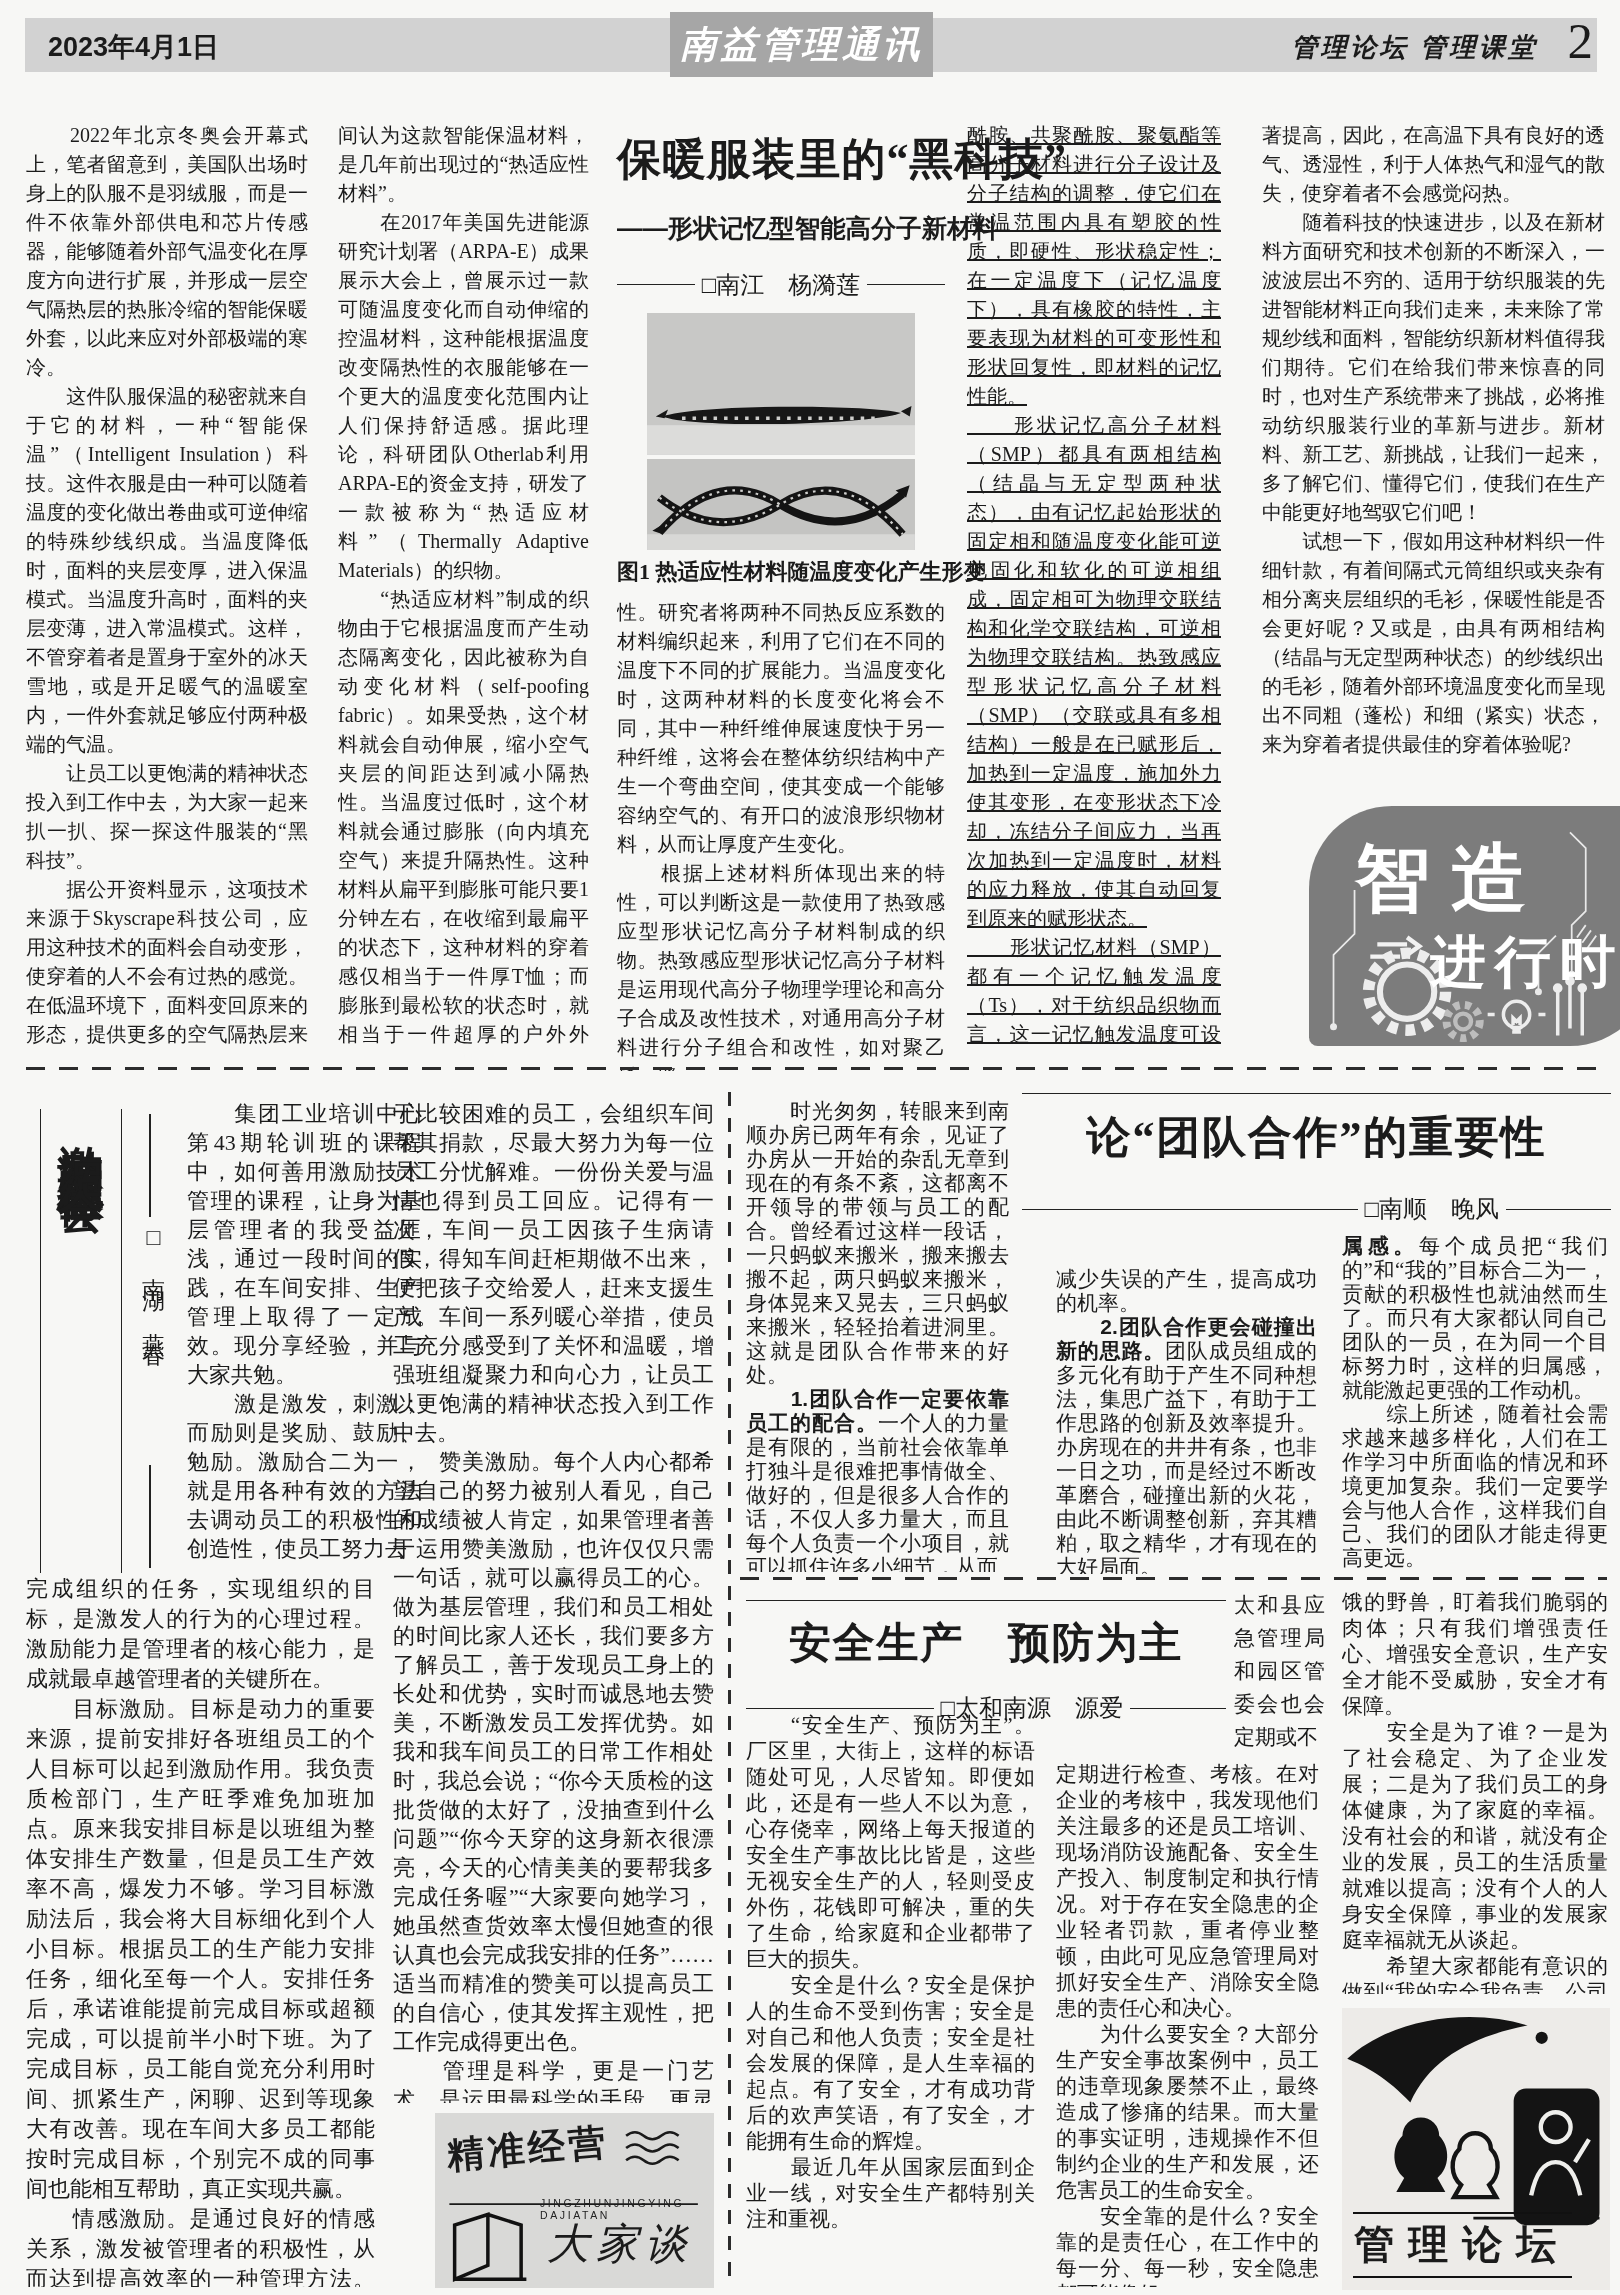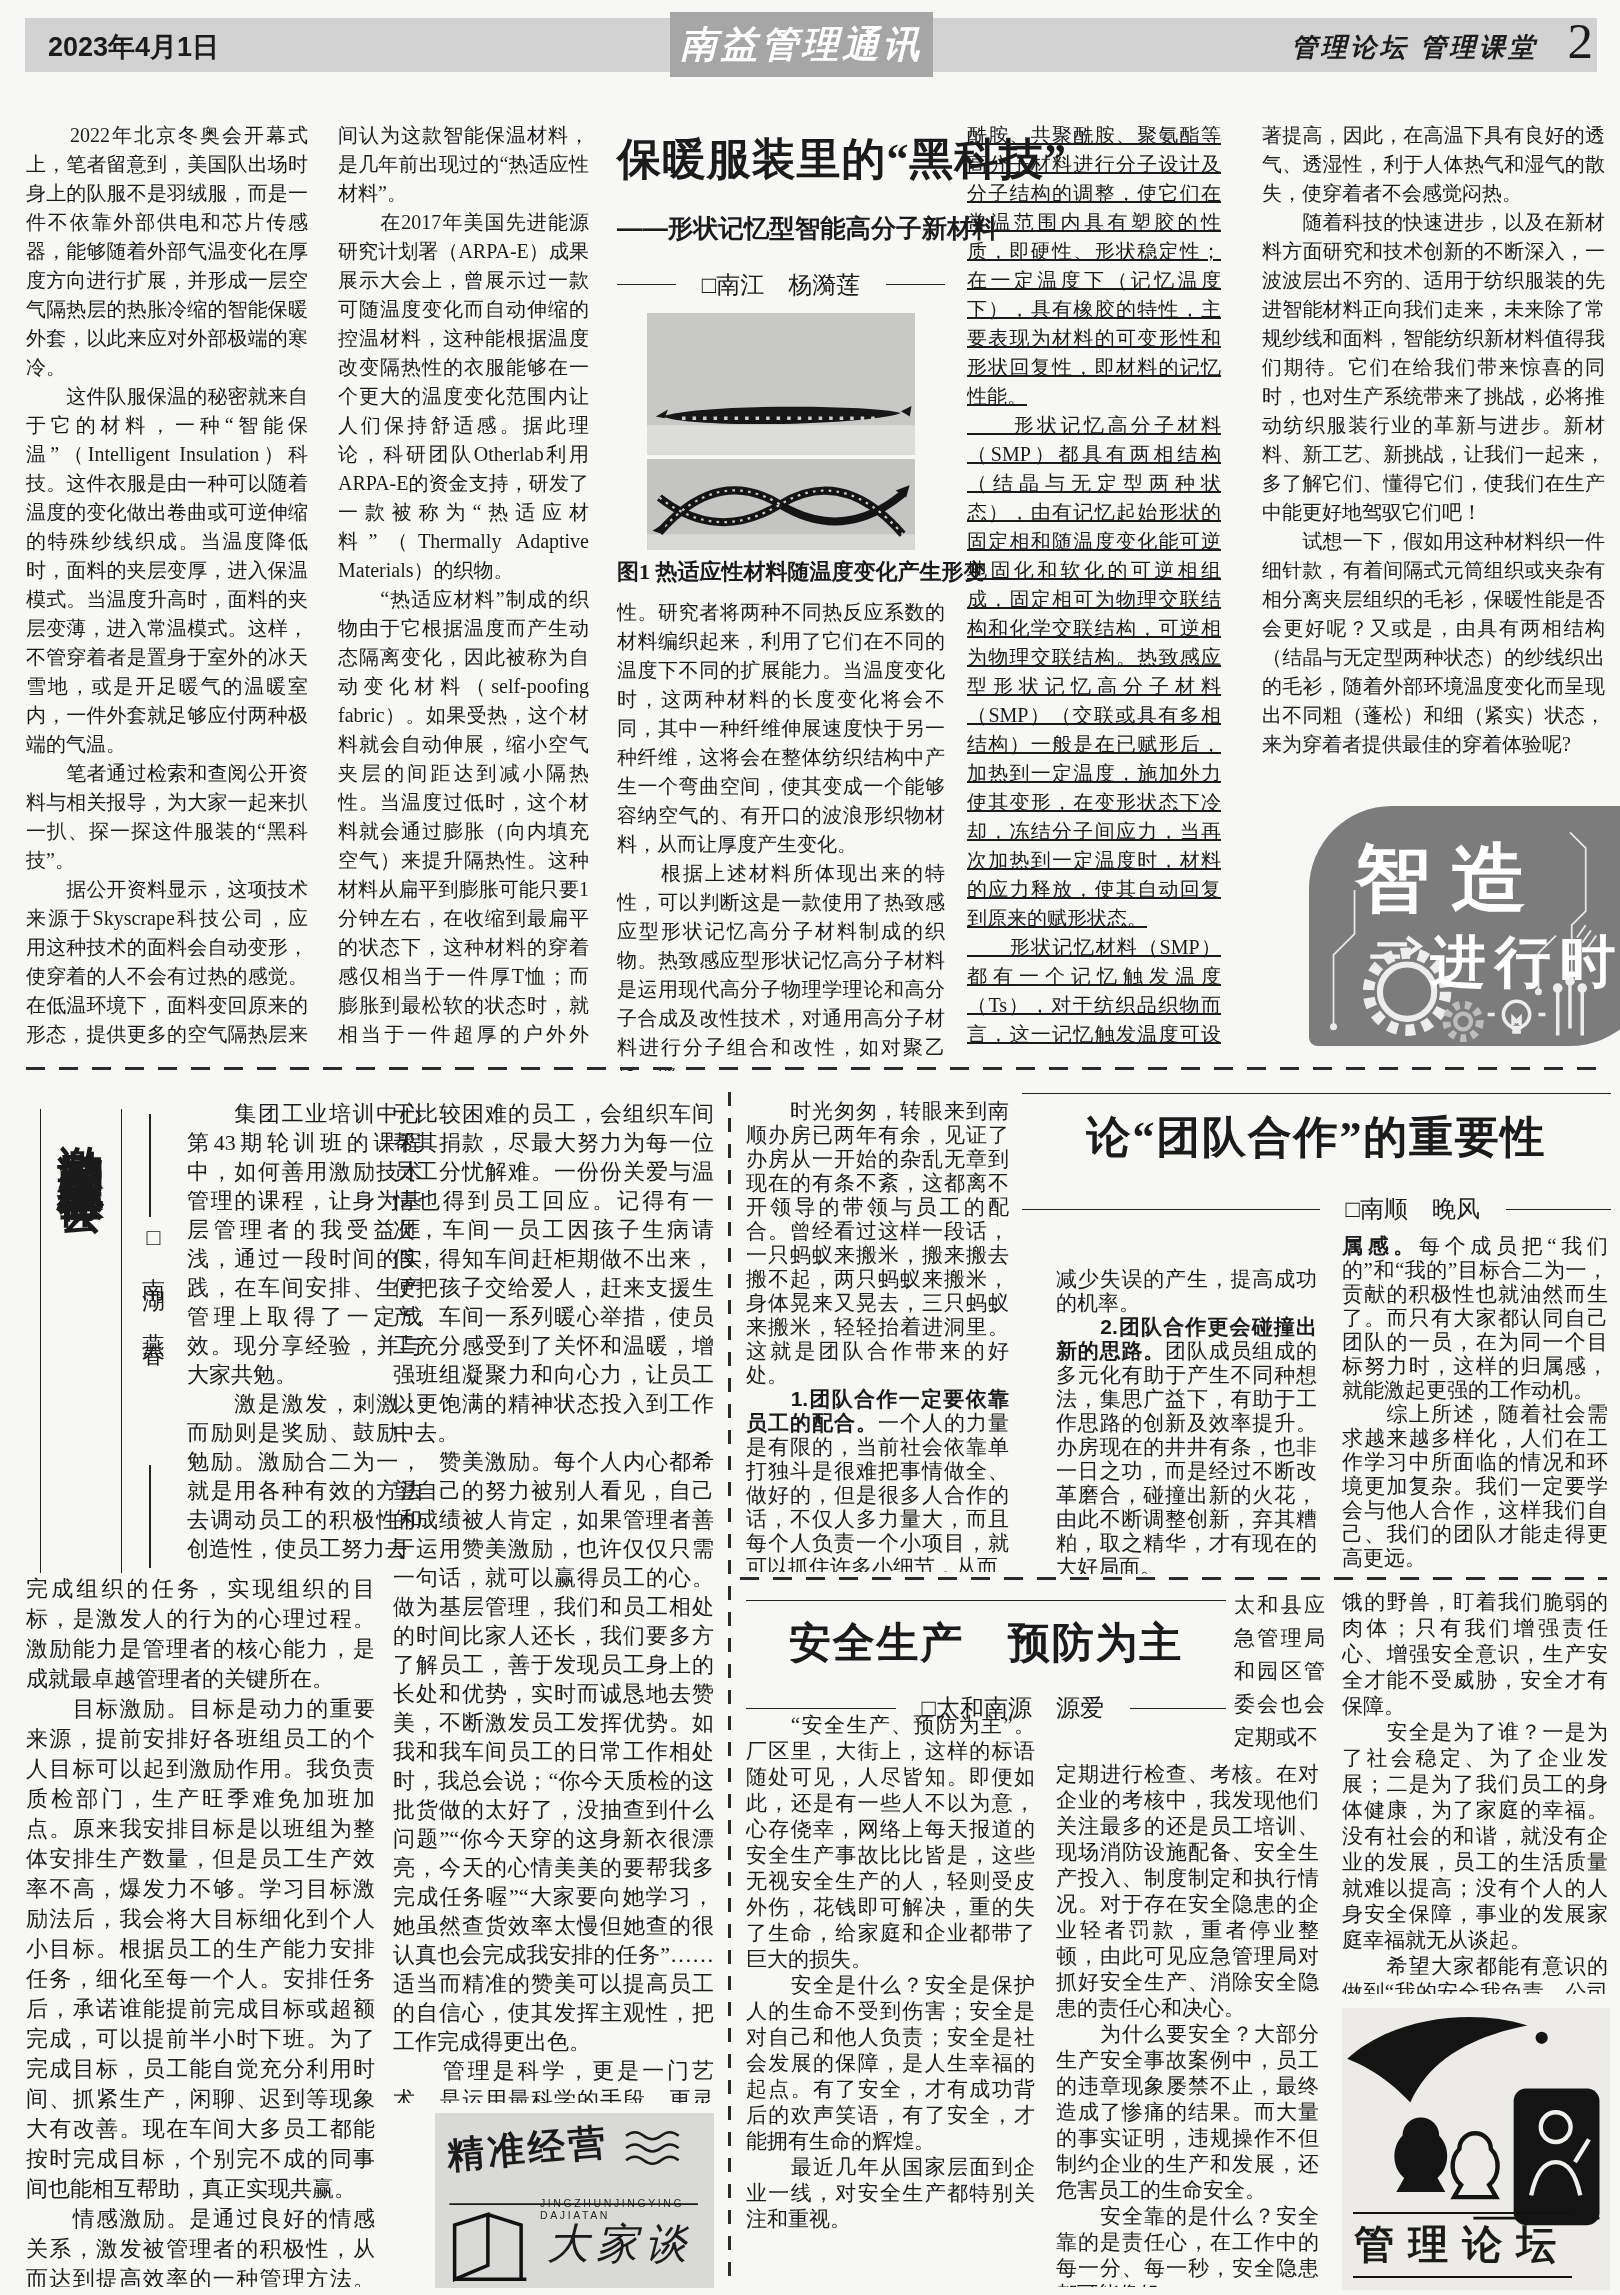--- a/index.html
+++ b/index.html
@@ -22,21 +22,21 @@
   .col b{font-family:"Liberation Sans","DejaVu Sans",sans-serif;}
   .t-top{font-size:20px;line-height:29px;}
   .t-a2{font-size:22px;line-height:29px;}
   .t-a3{font-size:21px;line-height:24px;}
   .t-a4{font-size:21px;line-height:26px;}
   
   .a1-block{position:absolute;left:617px;top:121px;width:328px;height:927px;}
   .a1-title{font-size:44px;font-weight:bold;text-align:center;letter-spacing:0.9px;margin-top:8.8px;white-space:nowrap;}
   .a1-sub{font-size:25.4px;font-weight:bold;text-align:center;margin-top:23px;
     font-family:"Liberation Sans","DejaVu Sans",sans-serif;white-space:nowrap;}
-  .byline-row{display:flex;align-items:center;gap:26px;margin-top:23px;}
+  .byline-row{display:flex;align-items:center;gap:7px;margin-top:23px;}
   .byline-row .rule{flex:1;height:0;border-top:1.8px solid #222;}
   .byline-row .who{font-size:24px;white-space:nowrap;}
   .figure{margin:12.3px auto 0;width:268px;}
   .photo{display:block;width:268px;background:#c9c9c7;}
   .fig-caption{font-size:22px;font-weight:bold;text-align:center;margin-top:7px;white-space:nowrap;}
   .a1-text{margin-top:10.5px;height:473px;}
   
   .zhizao{position:absolute;left:1309px;top:806px;width:344px;height:240px;background:#7c7c7c;
     border-radius:83px 8.8px 83px 8.8px;overflow:hidden;}
   .zz-word1{position:absolute;left:46px;top:23px;color:#fff;font-size:75px;font-weight:bold;letter-spacing:21px;
@@ -81,21 +81,21 @@
   <div class="hdr-date">2023年4月1日</div>
   <div class="masthead-box">
     <span class="masthead">南益管理通讯</span>
   </div>
   <div class="hdr-section">管理论坛  管理课堂</div>
   <div class="hdr-pagenum">2</div>
 
   <div class="col t-top" style="left:26px;top:121px;width:282px;height:927px;">
       <p>　　2022年北京冬奥会开幕式上，笔者留意到，美国队出场时身上的队服不是羽绒服，而是一件不依靠外部供电和芯片传感器，能够随着外部气温变化在厚度方向进行扩展，并形成一层空气隔热层的热胀冷缩的智能保暖外套，以此来应对外部极端的寒冷。</p>
       <p>　　这件队服保温的秘密就来自于它的材料，一种“智能保温”（Intelligent Insulation）科技。这件衣服是由一种可以随着温度的变化做出卷曲或可逆伸缩的特殊纱线织成。当温度降低时，面料的夹层变厚，进入保温模式。当温度升高时，面料的夹层变薄，进入常温模式。这样，不管穿着者是置身于室外的冰天雪地，或是开足暖气的温暖室内，一件外套就足够应付两种极端的气温。</p>
-      <p>　　笔者通过检索和查阅公开资料与相关报导，为大家一起来扒一扒、探一探这件服装的“黑科技”。</p>
+      <p>　　让员工以更饱满的精神状态投入到工作中去，为大家一起来扒一扒、探一探这件服装的“黑科技”。</p>
       <p>　　据公开资料显示，这项技术来源于Skyscrape科技公司，应用这种技术的面料会自动变形，使穿着的人不会有过热的感觉。在低温环境下，面料变回原来的形态，提供更多的空气隔热层来达到隔热效果。实现单件服装可以跨越三个不温度的季节，从室内温暖环境无缝过渡到室外寒冷环境。该面料采用的是“Skyscrape Intelligent Insulation”智能保温绝缘专利技术，由80%涤纶20%再生涤纶材料制作而成，外壳和保温层由100%再生聚酯材料制成。坊</p>
     </div>
   <div class="col t-top" style="left:338px;top:121px;width:251px;height:927px;">
       <p>间认为这款智能保温材料，是几年前出现过的“热适应性材料”。</p>
       <p>　　在2017年美国先进能源研究计划署（ARPA-E）成果展示大会上，曾展示过一款可随温度变化而自动伸缩的控温材料，这种能根据温度改变隔热性的衣服能够在一个更大的温度变化范围内让人们保持舒适感。据此理论，科研团队Otherlab利用ARPA-E的资金支持，研发了一款被称为“热适应材料”（Thermally Adaptive Materials）的织物。</p>
       <p>　　“热适应材料”制成的织物由于它根据温度而产生动态隔离变化，因此被称为自动变化材料（self-poofing fabric）。如果受热，这个材料就会自动伸展，缩小空气夹层的间距达到减小隔热性。当温度过低时，这个材料就会通过膨胀（向内填充空气）来提升隔热性。这种材料从扁平到膨胀可能只要1分钟左右，在收缩到最扁平的状态下，这种材料的穿着感仅相当于一件厚T恤；而膨胀到最松软的状态时，就相当于一件超厚的户外外套。其隔热能力可以增加到最薄时的3倍，可以适应15℃的温差变化。</p>
     </div>
 
   <div class="a1-block">
     <div class="a1-title">保暖服装里的“黑科技”</div>

